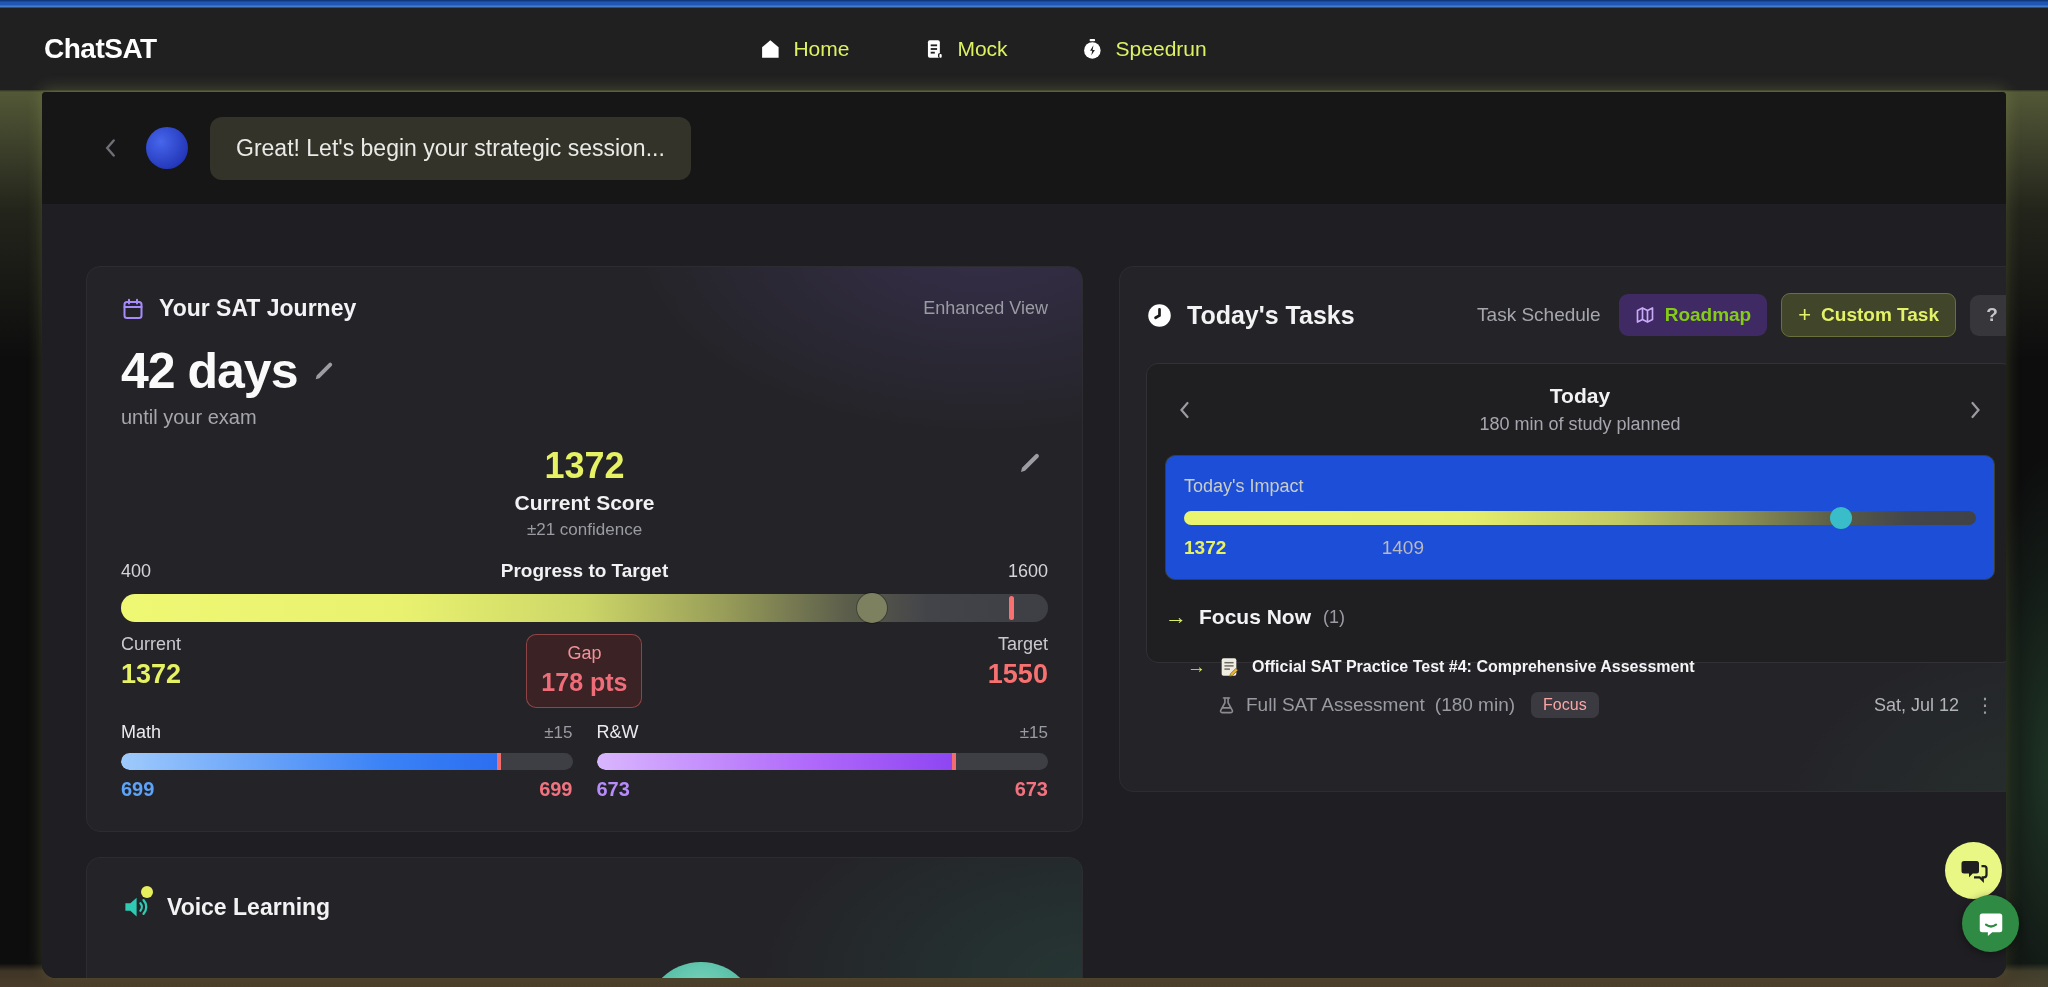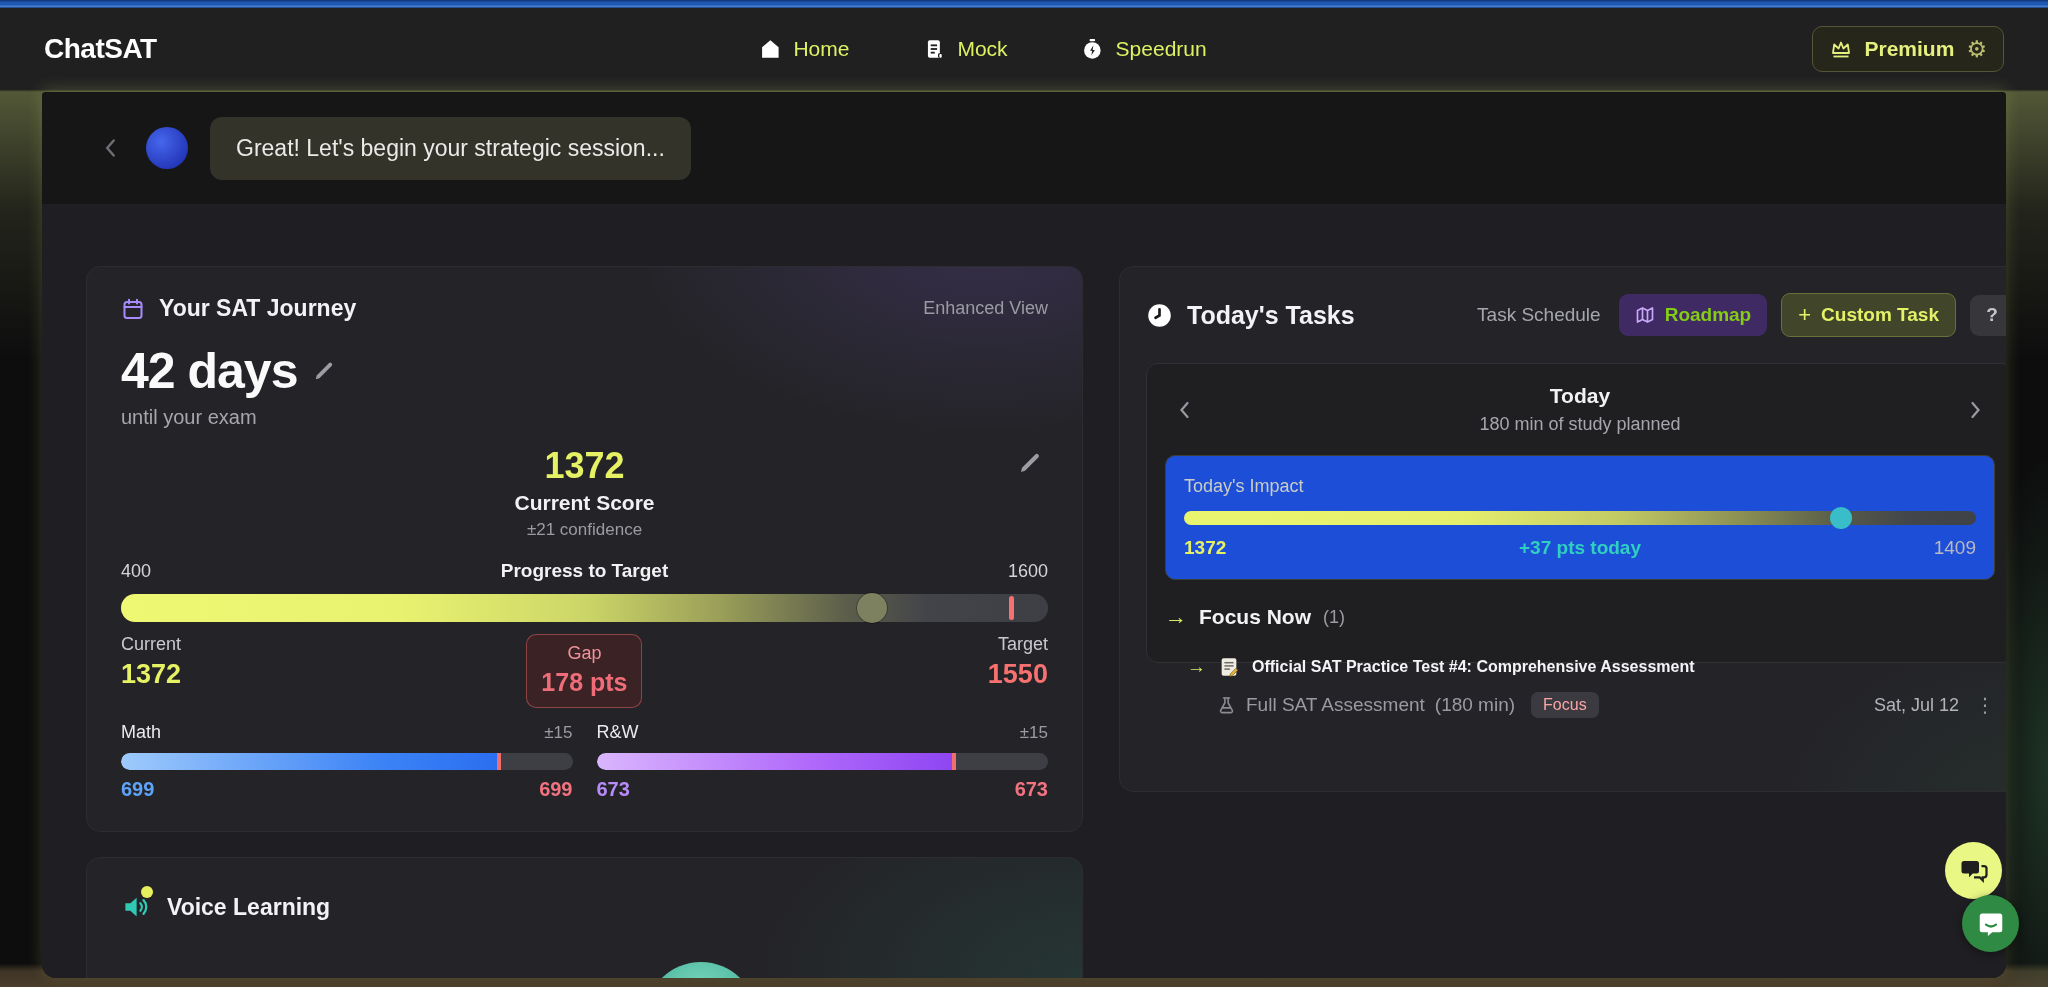--- a/index.html
+++ b/index.html
@@ -198,30 +198,20 @@
         <span class="icon">
           <svg width="22" height="22" viewBox="0 0 24 24">
               <rect x="9" y="1" width="6" height="2.5" rx="1" fill="#ffffff"></rect>
               <circle cx="12" cy="13.5" r="9" fill="#ffffff"></circle>
               <path d="M13.2 8 L9.5 14 h2.4 l-1.1 5 L14.8 13 h-2.5 Z" fill="#202021"></path>
             </svg>
         </span>
         <span class="label">Speedrun</span>
       </div>
     </div>
-    <div class="premium-btn">
-      <span class="icon">
-        <svg width="24" height="24" viewBox="0 0 24 24" fill="none" stroke="#e6f07e" stroke-width="1.8" stroke-linejoin="round">
-            <path d="M4 16 L5.2 7.5 L9.6 11.5 L12 5.5 L14.4 11.5 L18.8 7.5 L20 16 Z"></path>
-            <line x1="4.5" y1="19.5" x2="19.5" y2="19.5"></line>
-          </svg>
-      </span>
-      <span class="label">Premium</span>
-      <span class="gear">⚙</span>
-    </div>
   </div>
 
   <div class="container">
 
     <div class="chat-strip">
       <span class="back-chevron icon">
         <svg width="26" height="26" viewBox="0 0 24 24" fill="none" stroke="#6f6f75" stroke-width="2.2" stroke-linecap="round">
             <polyline points="14.5,5 8.5,12 14.5,19"></polyline>
           </svg>
       </span>
@@ -390,21 +380,20 @@
               </span>
             </div>
 
             <div class="impact">
               <div class="impact-title">Today's Impact</div>
               <div class="impact-bar">
                 <div class="impact-knob" style="left: 83%;"></div>
               </div>
               <div class="impact-vals">
                 <span class="impact-from">1372</span>
-                <span class="impact-delta">+37 pts today</span>
                 <span class="impact-to">1409</span>
               </div>
             </div>
 
             <div class="focus-row">
               <span class="arrow-glyph">→</span>
               <span class="focus-label">Focus Now</span>
               <span class="focus-count">(1)</span>
             </div>
 

